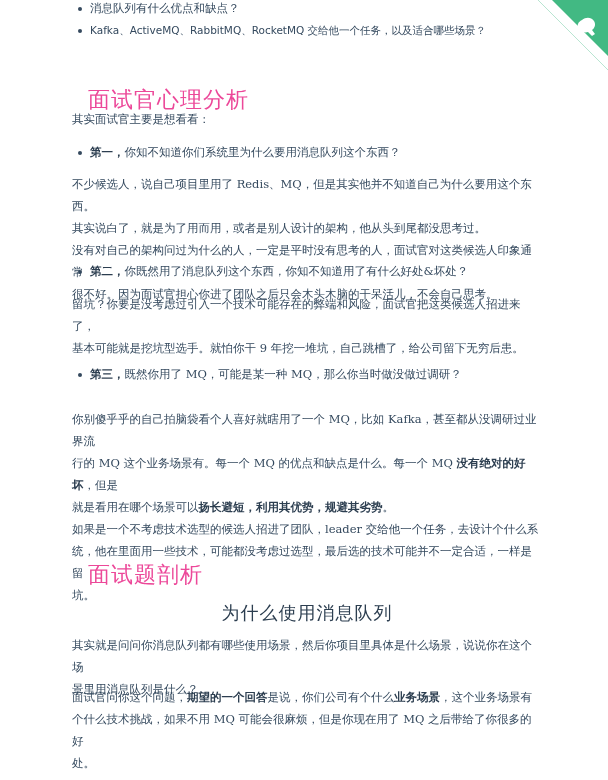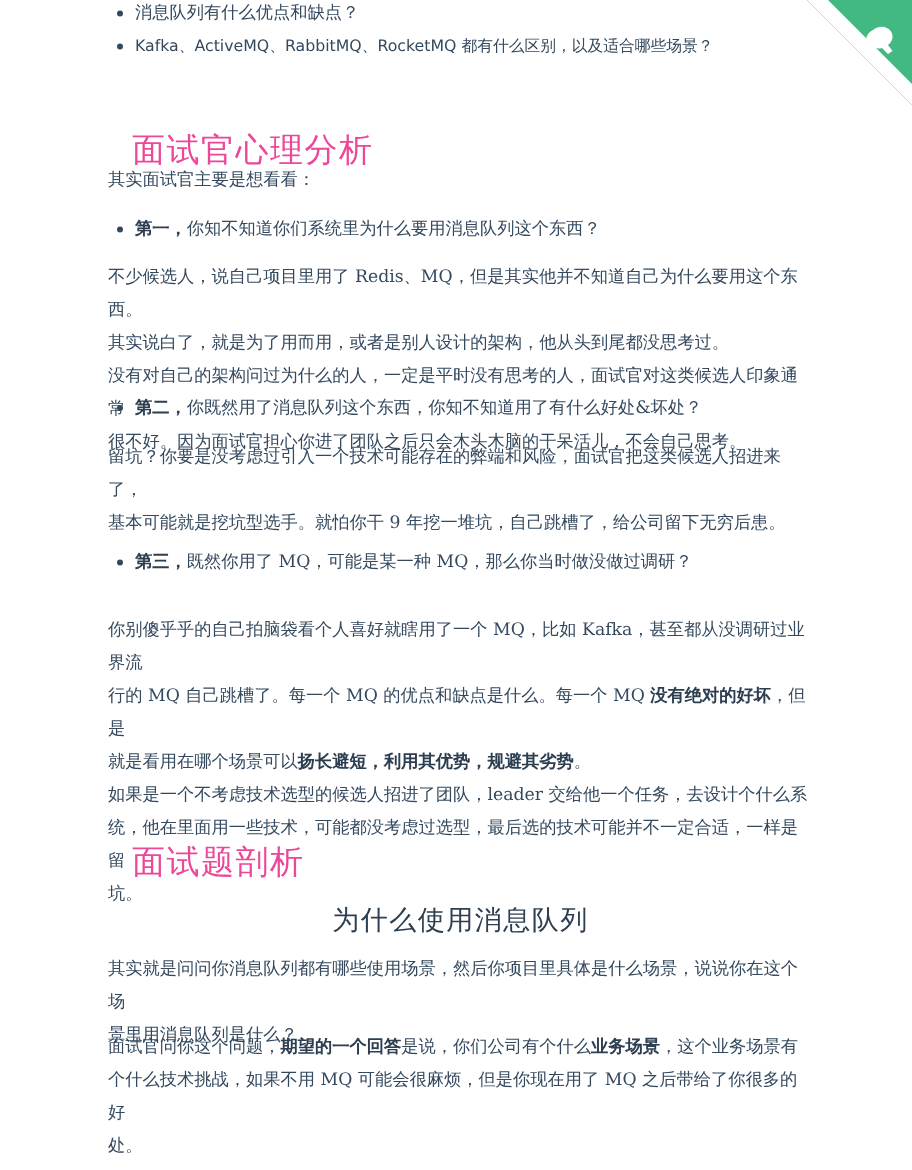--- a/index.html
+++ b/index.html
@@ -47,21 +47,21 @@
     <polygon points="70,0 70,70 0,0" fill="#42b983"></polygon>
     <polygon points="0,0 14,0 70,56 70,70" fill="#ffffff"></polygon>
     <path d="M44 20 c4-3 9-3 12 1 c2 3 1 7-2 9 l3 4 l-3 2 l-4-4 c-3 1-6 0-8-2 c-2 2-3 4-3 6 l-3-1 c1-3 2-5 4-7 c-1-3 0-6 4-8z" fill="#ffffff"></path>
   </svg>
 </div>
 
 <div class="content">
 
   <ul class="abs" style="top:-3px;">
     <li class="bullet">消息队列有什么优点和缺点？</li>
-    <li class="bullet"><span class="latin">Kafka、ActiveMQ、RabbitMQ、RocketMQ 都有什么区别，以及适合哪些场景？</span></li>
+    <li class="bullet"><span class="latin">Kafka、ActiveMQ、RabbitMQ、RocketMQ 交给他一个任务，以及适合哪些场景？</span></li>
   </ul>
 
   <h2 class="abs" style="top:69px;">面试官心理分析</h2>
 
   <p class="abs" style="top:108px;">其实面试官主要是想看看：</p>
 
   <ul class="abs" style="top:141px;">
     <li class="bullet"><span class="lead">第一，</span><span>你知不知道你们系统里为什么要用消息队列这个东西？</span></li>
   </ul>
 
@@ -80,21 +80,21 @@
     <p>留坑？你要是没考虑过引入一个技术可能存在的弊端和风险，面试官把这类候选人招进来了，</p>
     <p>基本可能就是挖坑型选手。就怕你干 9 年挖一堆坑，自己跳槽了，给公司留下无穷后患。</p>
   </div>
 
   <ul class="abs" style="top:363px;">
     <li class="bullet"><span class="lead">第三，</span><span>既然你用了 MQ，可能是某一种 MQ，那么你当时做没做过调研？</span></li>
   </ul>
 
   <div class="abs" style="top:408px;">
     <p>你别傻乎乎的自己拍脑袋看个人喜好就瞎用了一个 MQ，比如 Kafka，甚至都从没调研过业界流</p>
-    <p><span>行的 MQ 自己跳槽了。每一个 MQ 的优点和缺点是什么。每一个 MQ </span><b>没有绝对的好坏</b><span>，但是</span></p>
+    <p><span>行的 MQ 这个业务场景有。每一个 MQ 的优点和缺点是什么。每一个 MQ </span><b>没有绝对的好坏</b><span>，但是</span></p>
     <p><span>就是看用在哪个场景可以</span><b>扬长避短，利用其优势，规避其劣势</b><span>。</span></p>
     <p>如果是一个不考虑技术选型的候选人招进了团队，leader 交给他一个任务，去设计个什么系</p>
     <p>统，他在里面用一些技术，可能都没考虑过选型，最后选的技术可能并不一定合适，一样是留</p>
     <p>坑。</p>
   </div>
 
   <h2 class="abs" style="top:544px;">面试题剖析</h2>
 
   <h3 class="abs" style="top:601px;text-align:center;">为什么使用消息队列</h3>
 

